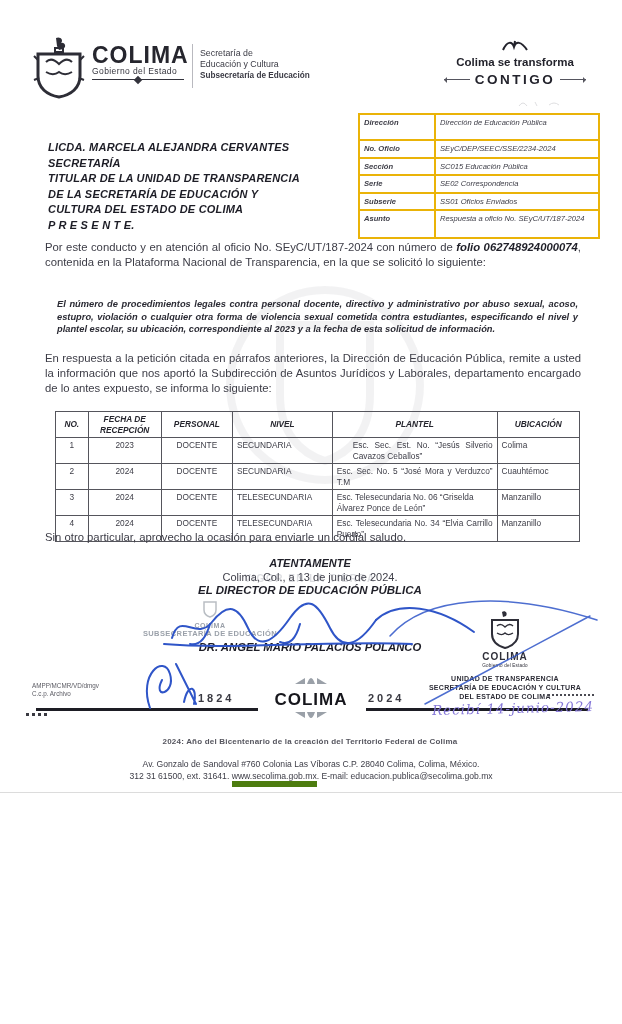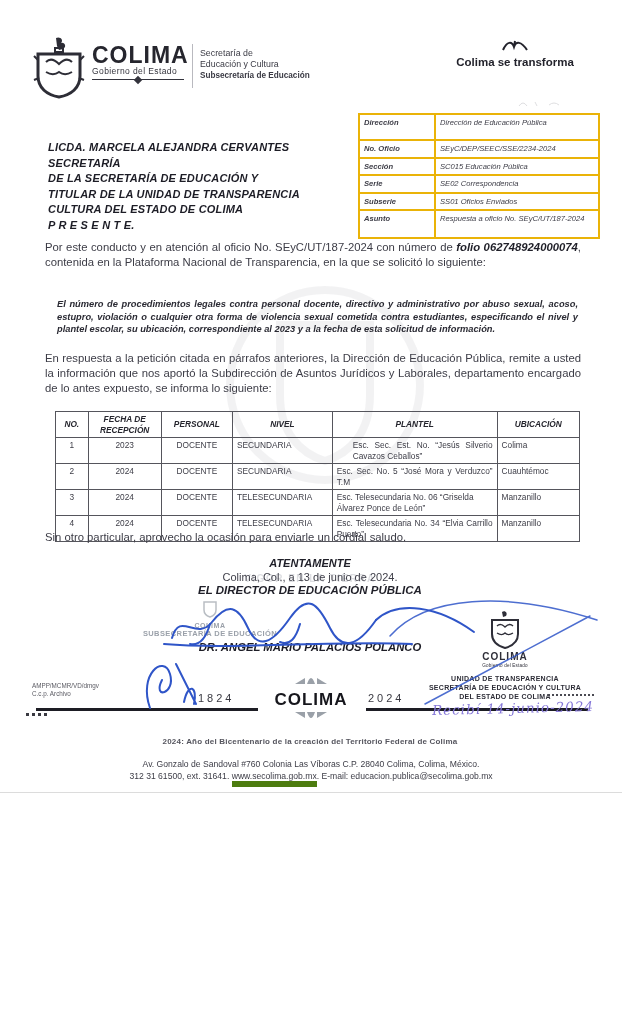--- a/index.html
+++ b/index.html
@@ -38,21 +38,21 @@
   .rec td.c{text-align:center;}
   
   .centerblock{text-align:center;}
   .wm-motto{font-weight:bold;font-size:10px;letter-spacing:1.5px;color:rgba(40,45,70,.16);margin-top:24px;}
   .sig-name{font-weight:bold;font-style:italic;font-size:11.3px;color:#1d1d26;}
   .graystamp{color:rgba(120,128,140,.75);text-align:center;}
   .graystamp .t1{font-weight:bold;font-size:7px;letter-spacing:.6px;}
   .graystamp .t2{font-size:7.5px;font-weight:bold;letter-spacing:.4px;}
   
   .thickline{height:3px;background:#1d1d24;}
-  .year{font-size:11px;letter-spacing:3px;color:#3a3a42;font-weight:normal;}
+  .year{font-size:11px;letter-spacing:3px;color:#3a3a42;font-weight:bold;}
   .banner-brand{font-weight:bold;font-size:17px;letter-spacing:1px;color:#16161c;}
   .initials{font-size:6.3px;line-height:7.5px;color:#5a5a62;}
   .stamp{font-size:7px;font-weight:bold;letter-spacing:.3px;color:#2e2e38;text-align:center;line-height:9px;}
   .stamp .brand{font-size:10px;letter-spacing:1px;}
   .stamp .gob{font-size:4.6px;font-weight:normal;letter-spacing:.2px;}
   .received{font-family:"DejaVu Serif",serif;font-style:italic;font-size:13.5px;color:#8678d8;letter-spacing:1px;}
   .footer-motto{font-size:8px;font-weight:bold;color:#55555e;letter-spacing:.2px;}
   .footer-addr{font-size:8.6px;color:#3c3c46;line-height:12px;}
   .uline{border-bottom:6px solid #4d7c0f;}
   .dots4 span{display:inline-block;width:3px;height:3px;background:#3a3a42;margin-right:3px;}
@@ -88,20 +88,25 @@
     <div>Secretaría de</div>
     <div>Educación y Cultura</div>
     <div class="b">Subsecretaría de Educación</div>
   </div>
 
   <div class="abs" style="left:430px;top:38px;width:170px;text-align:center;">
     <svg width="28" height="14" viewBox="0 0 28 14">
       <path d="M2 12 C6 3, 11 3, 13 9 C15 3, 20 3, 26 12 M13 9 l1 -6" fill="none" stroke="#23232c" stroke-width="2"></path>
     </svg>
     <div class="slogan1">Colima se transforma</div>
+    <div style="margin-top:2px;">
+      <span class="arrowline l"></span>
+      <span class="contigo">CONTIGO</span>
+      <span class="arrowline r"></span>
+    </div>
   </div>
 
   <svg class="abs" style="left:515px;top:96px;opacity:.28;" width="60" height="16" viewBox="0 0 60 16">
     <path d="M4 10 q4 -6 8 0 M20 6 l2 4 M34 9 q5 -4 10 0" fill="none" stroke="#8a8a92" stroke-width="1"></path>
   </svg>
 
   <table class="meta abs" style="left:358px;top:113px;">
     <tbody>
         <tr>
       <td class="lab">Dirección</td>
@@ -126,22 +131,22 @@
     <tr>
       <td class="lab">Asunto</td>
       <td style="height:20px;">Respuesta a oficio No. SEyC/UT/187-2024</td>
     </tr>
   </tbody>
     </table>
 
   <div class="addr abs" style="left:48px;top:140px;width:310px;">
     <div>LICDA. MARCELA ALEJANDRA CERVANTES</div>
     <div>SECRETARÍA</div>
+    <div>TITULAR DE LA UNIDAD DE TRANSPARENCIA</div>
     <div>DE LA SECRETARÍA DE EDUCACIÓN Y</div>
-    <div>TITULAR DE LA UNIDAD DE TRANSPARENCIA</div>
     <div>CULTURA DEL ESTADO DE COLIMA</div>
     <div>P R E S E N T E.</div>
   </div>
 
   <p class="para abs" style="left:45px;top:240px;width:536px;margin:0;">
     <span>Por este conducto y en atención al oficio No. SEyC/UT/187-2024 con número de </span><span class="bi dark">folio 062748924000074</span><span>, contenida en la Plataforma Nacional de Transparencia, en la que se solicitó lo siguiente:</span>
   </p>
 
   <p class="quote abs" style="left:57px;top:298px;width:521px;margin:0;">El número de procedimientos legales contra personal docente, directivo y administrativo por abuso sexual, acoso, estupro, violación o cualquier otra forma de violencia sexual cometida contra estudiantes, especificando el nivel y plantel escolar, su ubicación, correspondiente al 2023 y a la fecha de esta solicitud de información.</p>
 

